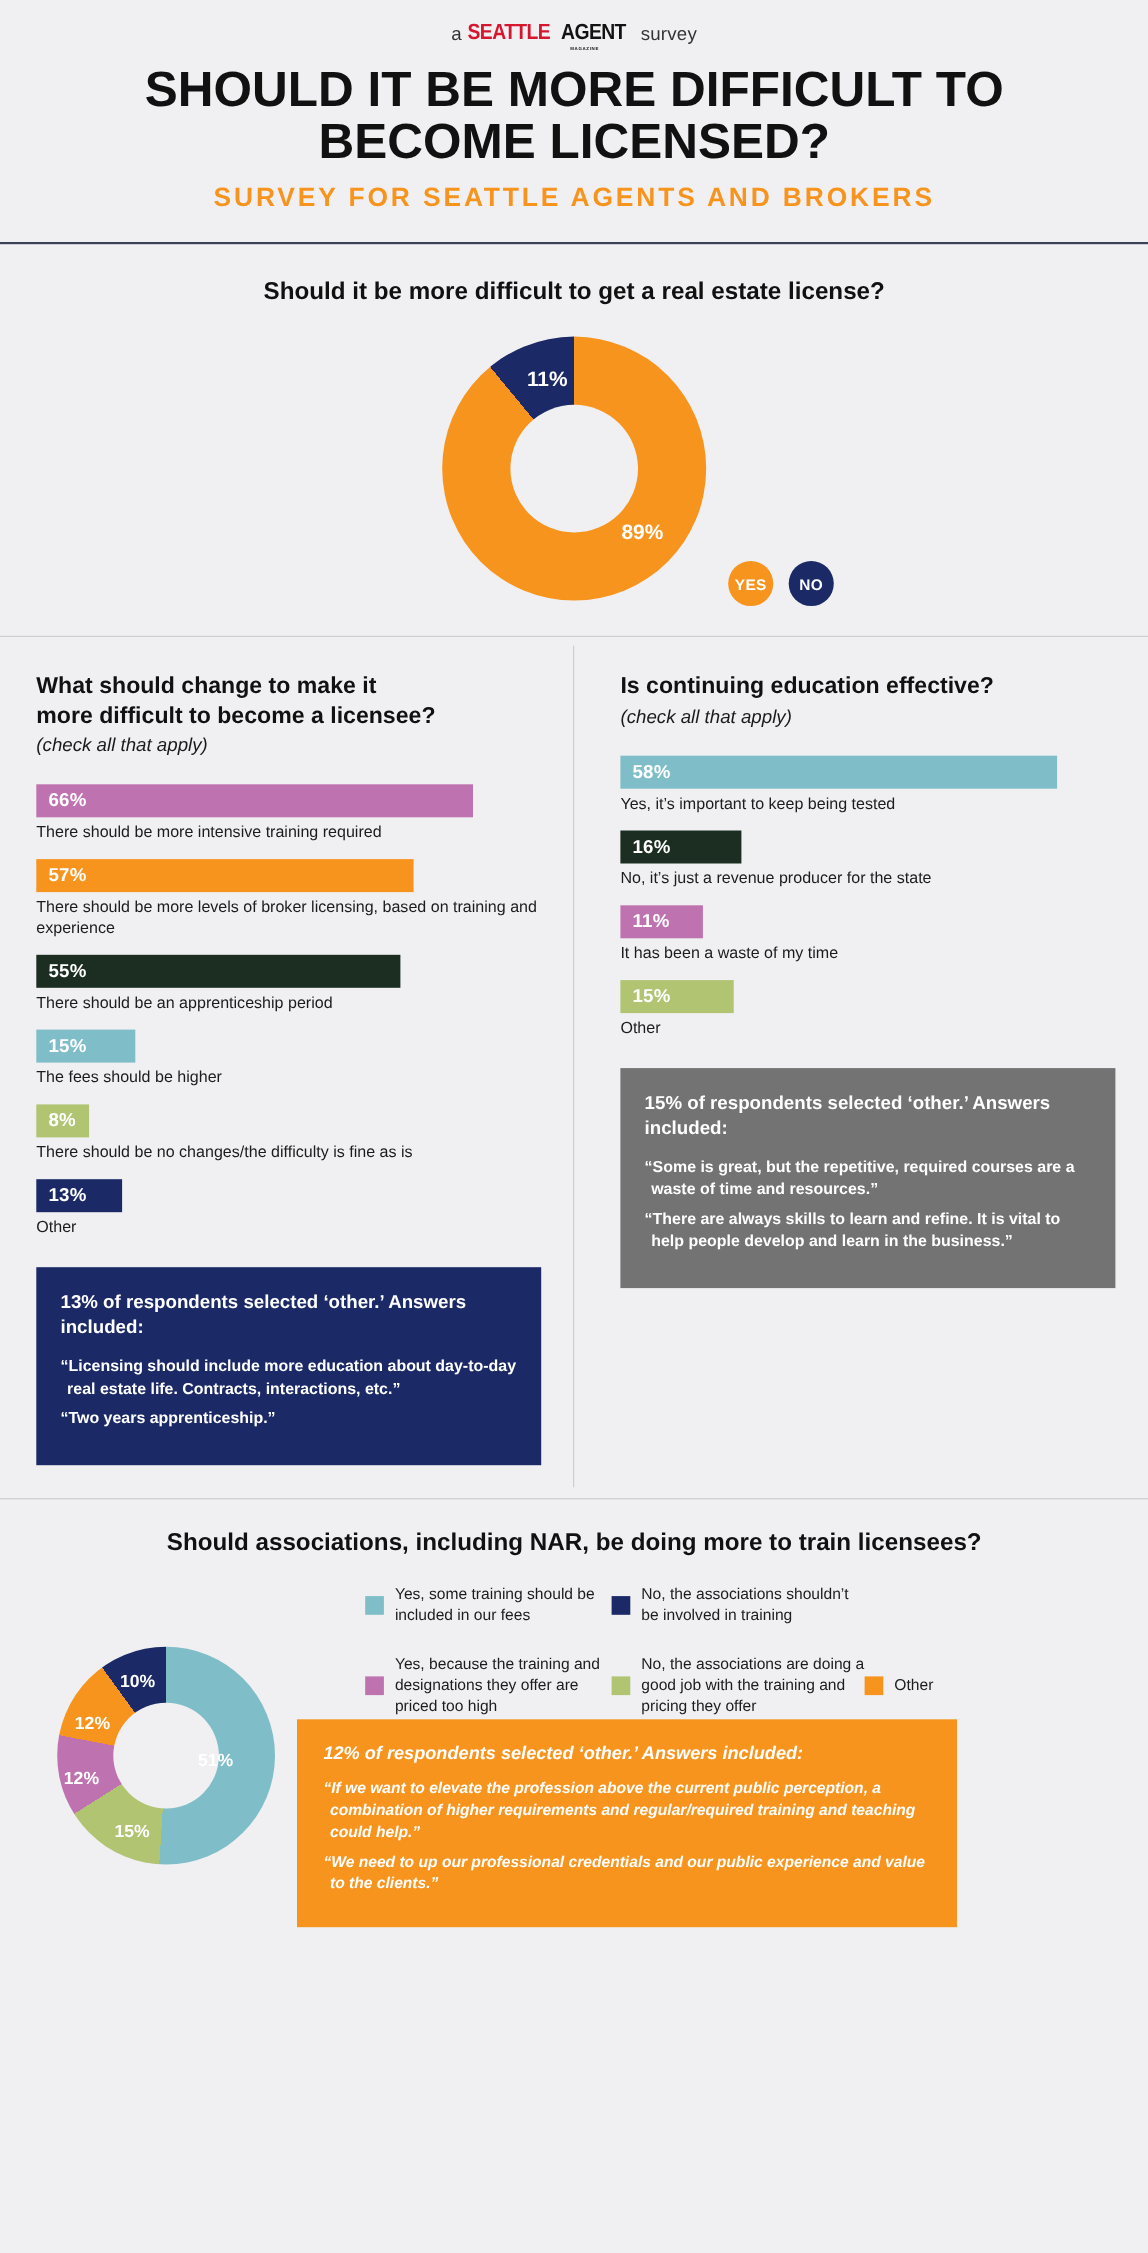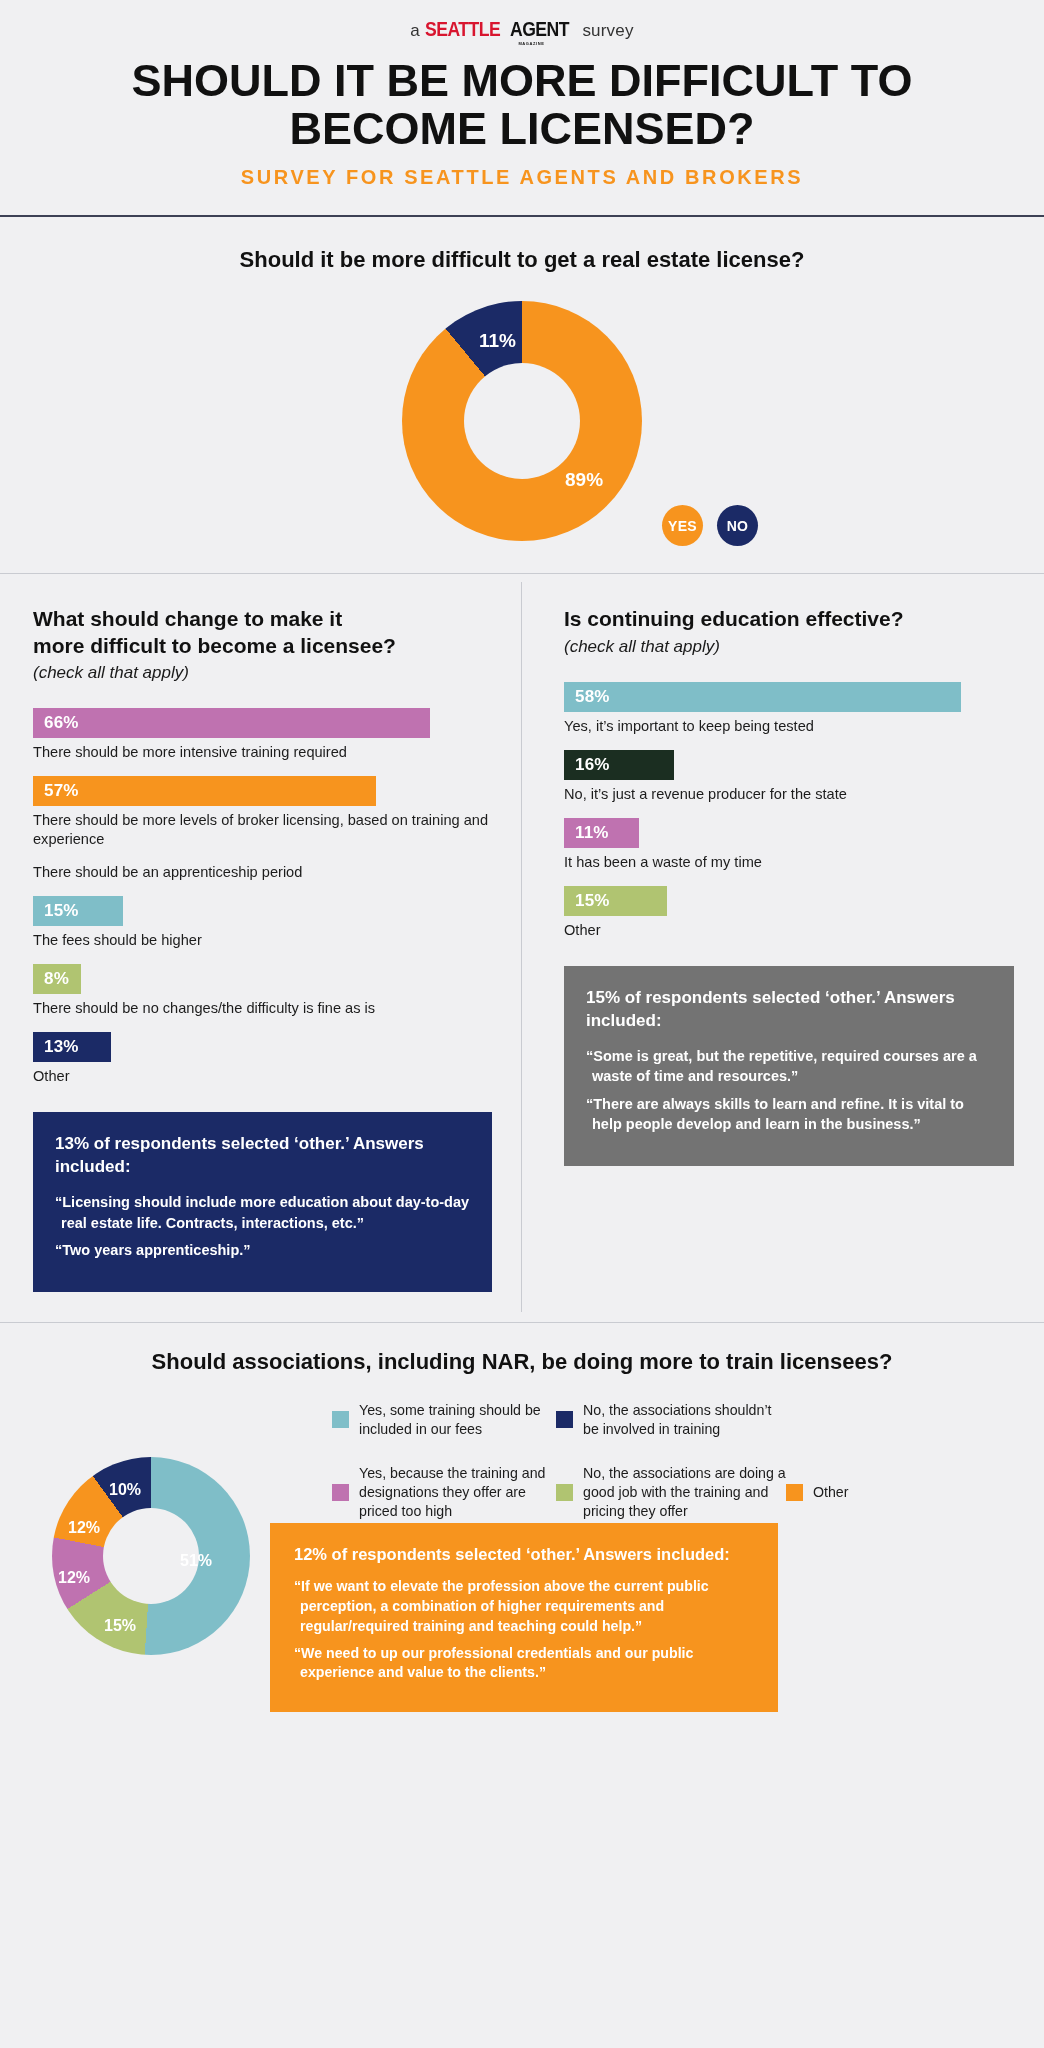--- a/index.html
+++ b/index.html
@@ -41,21 +41,21 @@
   h1.main-title {
     margin: 16px auto 0;
     font-family: "Liberation Sans Narrow", "Liberation Sans", sans-serif;
     font-weight: 700; font-size: 45px; line-height: 1.06;
     letter-spacing: 0px; color: #111; text-transform: uppercase;
     max-width: 860px;
   }
   .subtitle {
     margin-top: 14px;
     font-family: "Liberation Sans Narrow", "Liberation Sans", sans-serif;
-    font-weight: 700; font-size: 20px; letter-spacing: 2.6px;
+    font-weight: 700; font-size: 24px; letter-spacing: 2.6px;
     color: #f7941e; text-transform: uppercase;
   }
 
   .rule-dark { height: 2px; background: #3d4155; margin-top: 26px; }
   .rule-light { height: 1px; background: #c9cbd1; }
 
   
   .sec1 { padding-top: 30px; text-align: center; }
   .q-title-center {
     font-family: "Liberation Sans Narrow", "Liberation Sans", sans-serif;
@@ -148,23 +148,24 @@
   }
 
   .legend2 { position: absolute; left: 332px; top: 0; width: 700px; }
   .legend2 .lrow { display: flex; }
   .legend2 .litem { display: flex; align-items: center; gap: 10px; }
   .legend2 .sw { width: 17px; height: 17px; flex: 0 0 17px; }
   .legend2 .ltxt { font-size: 14.2px; line-height: 1.33; color: #1c1c1c;
     font-family: "Liberation Sans", sans-serif; }
 
   .callout.orange {
-    position: absolute; left: 270px; top: 122px; width: 508px;
+    position: absolute; left: 270px; top: 122px; width: 600px;
     background: #f7941e; padding: 20px 24px 22px;
     margin-top: 0;
+    font-style: italic;
   }
   .callout.orange .co-head { font-size: 16.5px; margin-bottom: 12px; }
   .callout.orange .co-quote { font-size: 14.2px; line-height: 1.4; }
 </style>
 </head>
 <body>
 
 <div class="page">
 
   <div class="header">
@@ -226,20 +227,23 @@
             </div>
             <div class="bar-cap">There should be more intensive training required</div>
           </div>
           <div class="bar-row">
             <div class="bar" style="background: rgb(247, 148, 30); width: 342.864px;">
               <span>57%</span>
             </div>
             <div class="bar-cap">There should be more levels of broker licensing, based on training and experience</div>
           </div>
           <div class="bar-row">
+            <div class="bar" style="background: rgb(27, 46, 33); width: 330.833px;">
+              <span>55%</span>
+            </div>
             <div class="bar-cap">There should be an apprenticeship period</div>
           </div>
           <div class="bar-row">
             <div class="bar" style="background: rgb(127, 190, 200); width: 90.2273px;">
               <span>15%</span>
             </div>
             <div class="bar-cap">The fees should be higher</div>
           </div>
           <div class="bar-row">
             <div class="bar" style="background: rgb(176, 196, 113); width: 48.1212px;">

